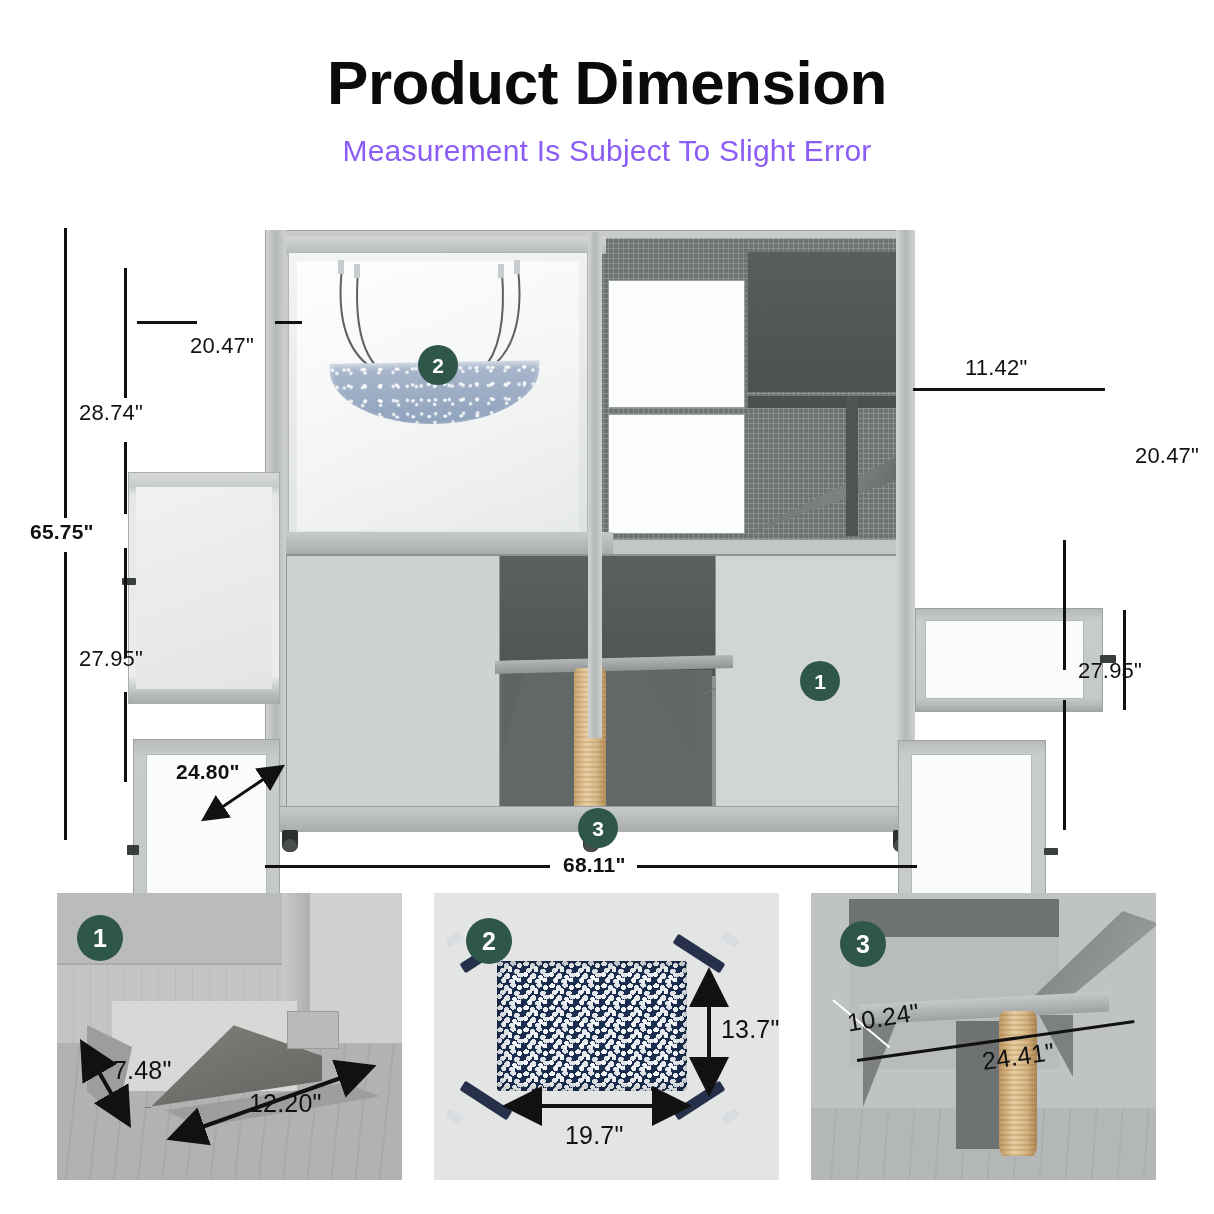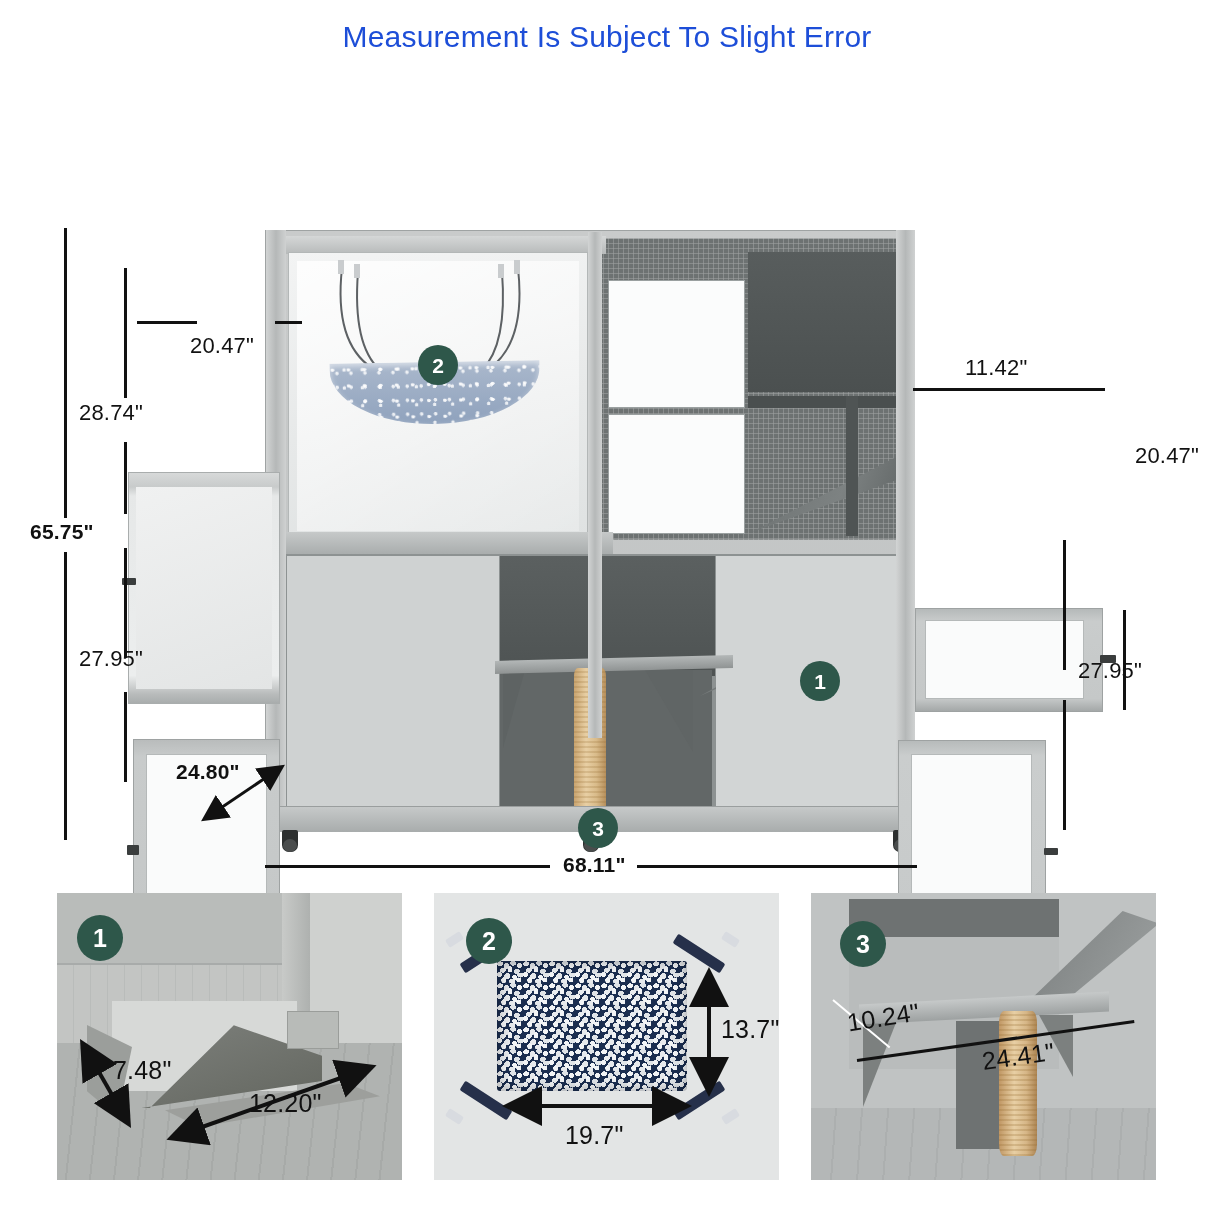--- a/index.html
+++ b/index.html
@@ -12,21 +12,21 @@
     overflow:hidden;
   }
 
   
   #header { position:absolute; left:0; top:0; width:1214px; text-align:center; }
   #page-title {
     font-size:62px; font-weight:bold; color:#0b0b0b;
     letter-spacing:-0.5px; line-height:1; margin-top:52px;
   }
   #page-subtitle {
-    font-size:30px; font-weight:400; color:#1d4ed8;
+    font-size:30px; font-weight:400; color:#8b5cf6;
     margin-top:20px; letter-spacing:0.2px;
   }
 
   
   #stage { position:absolute; left:0; top:200px; width:1214px; height:690px; }
 
   
   .cab { position:absolute; }
 
   #cab-outer {
@@ -270,20 +270,21 @@
             background:linear-gradient(120deg,#7a7e7e,#9ea2a2);
             clip-path:polygon(0 100%, 72% 0, 100% 14%, 28% 100%); }
 
   .wline { position:absolute; background:#ffffff; height:2px; transform-origin:left center; }
   .bline { position:absolute; background:#111; height:3px; transform-origin:left center; }
 </style>
 </head>
 <body>
 
 <div id="header">
+  <div id="page-title">Product Dimension</div>
   <div id="page-subtitle">Measurement Is Subject To Slight Error</div>
 </div>
 
 <div id="stage">
 
   <div class="cab" id="cab-outer"></div>
 
   <div class="cab" id="upper-right mesh" style="left:598px;top:38px;width:312px;height:302px;background:#6d7272;border:1px solid #8e9292;"></div>
   <div class="cab mesh" style="left:598px;top:38px;width:312px;height:302px;opacity:.35;"></div>
 

